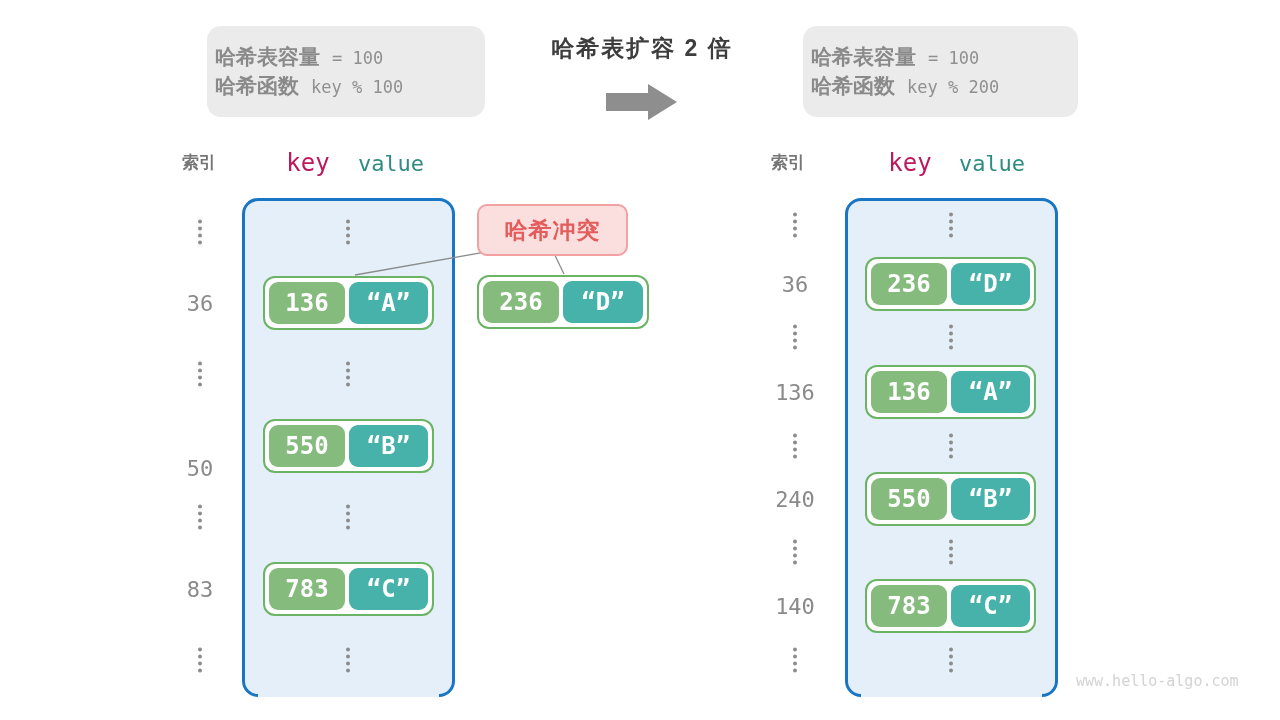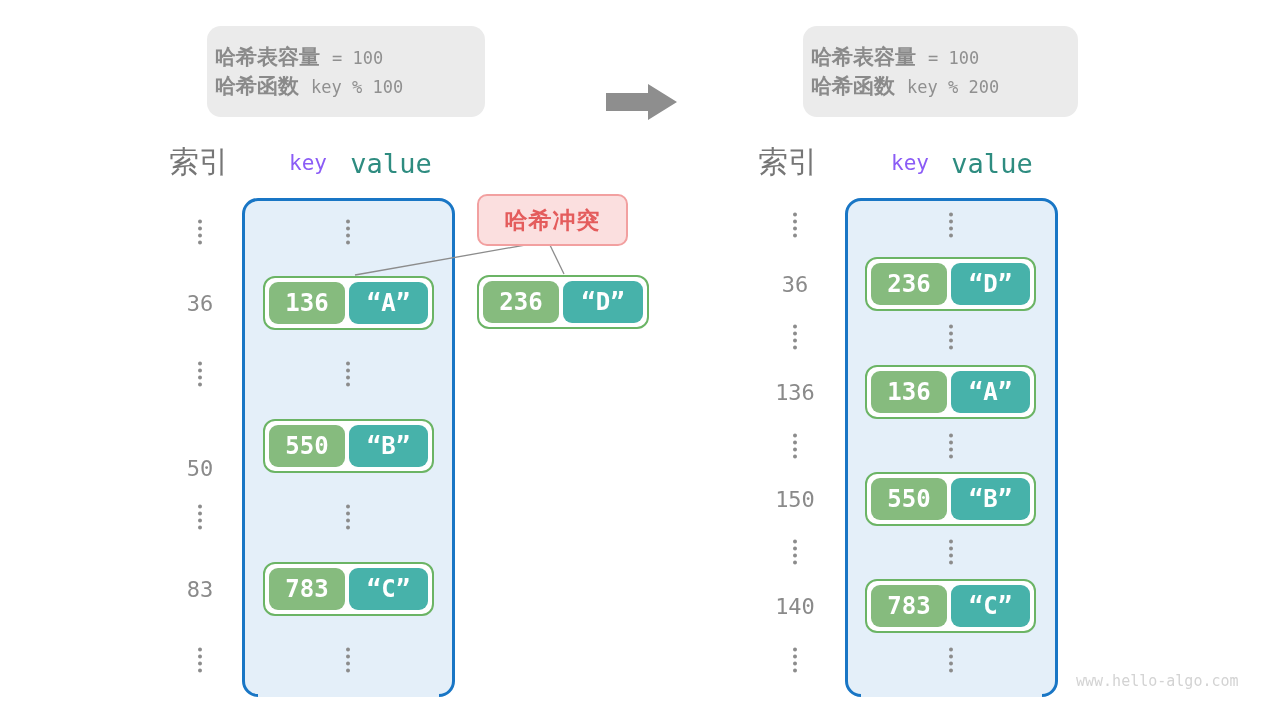--- a/index.html
+++ b/index.html
@@ -22,23 +22,23 @@
   .info-line .mono{ color:#909090; font-size:17px; }
 
   .transition-title{
     position:absolute; transform:translate(-50%,-50%);
     font-size:23px; font-weight:700; color:#3D3D3D; letter-spacing:2px; white-space:nowrap;
   }
   .arrow-svg{ position:absolute; }
 
   
   .hdr{ position:absolute; transform:translate(-50%,-50%); white-space:nowrap; }
-  .hdr-index{ font-size:30px; color:#767676; font-weight:400; }
-  .hdr-key{ font-size:21px; color:#8b5cf6; }
-  .hdr-value{ font-size:27px; color:#2E8C80;text-align:center; }
+  .hdr-index{ font-size:17px; color:#767676; font-weight:700; }
+  .hdr-key{ font-size:24px; color:#be185d; }
+  .hdr-value{ font-size:22px; color:#2E8C80;text-align:center; }
 
   
   .table-container{
     position:absolute; width:213px; height:499px;
     background:#E4EFF9; border:3px solid #1976C5; border-radius:16px;
   }
   .table-container::after{
     content:""; position:absolute; left:13px; right:13px; bottom:-3px; height:3.5px;
     background:#E4EFF9;
   }
@@ -94,20 +94,21 @@
     <div class="info-line">
       <span class="cn">哈希表容量</span>
       <span class="mono">=  100</span>
     </div>
     <div class="info-line">
       <span class="cn">哈希函数</span>
       <span class="mono">key % 100</span>
     </div>
   </div>
 
+  <div class="transition-title" style="left:642px;top:48px">哈希表扩容 2 倍</div>
   <svg class="arrow-svg" style="left:606px;top:84px" width="72" height="36" viewBox="0 0 72 36">
     <polygon points="0,9 42,9 42,0 71,18 42,36 42,27 0,27" fill="#8E8E8E"></polygon>
   </svg>
 
   <div class="info-box" style="left:803px;top:26px;width:275px;height:91px">
     <div class="info-line">
       <span class="cn">哈希表容量</span>
       <span class="mono">=  100</span>
     </div>
     <div class="info-line">
@@ -195,21 +196,21 @@
       <i></i>
       <i></i>
     </div>
   <div class="dots" style="left:348px;top:660px">
       <i></i>
       <i></i>
       <i></i>
       <i></i>
     </div>
 
-  <div class="collision-label" style="left:477px;top:194px">哈希冲突</div>
+  <div class="collision-label" style="left:477px;top:204px">哈希冲突</div>
   <div class="pair" style="left:477px;top:275px;width:172px">
     <div class="pair-key">236</div>
     <div class="pair-value">“D”</div>
   </div>
 
   <div class="dots" style="left:795px;top:225px">
       <i></i>
       <i></i>
       <i></i>
       <i></i>
@@ -252,21 +253,21 @@
       <i></i>
       <i></i>
     </div>
   <div class="dots" style="left:951px;top:446px">
       <i></i>
       <i></i>
       <i></i>
       <i></i>
     </div>
 
-  <span class="idx" style="left:795px;top:499px">150</span>
+  <span class="idx" style="left:795px;top:499px">240</span>
   <div class="pair" style="left:865px;top:472px">
     <div class="pair-key">550</div>
     <div class="pair-value">“B”</div>
   </div>
 
   <div class="dots" style="left:795px;top:552px">
       <i></i>
       <i></i>
       <i></i>
       <i></i>

